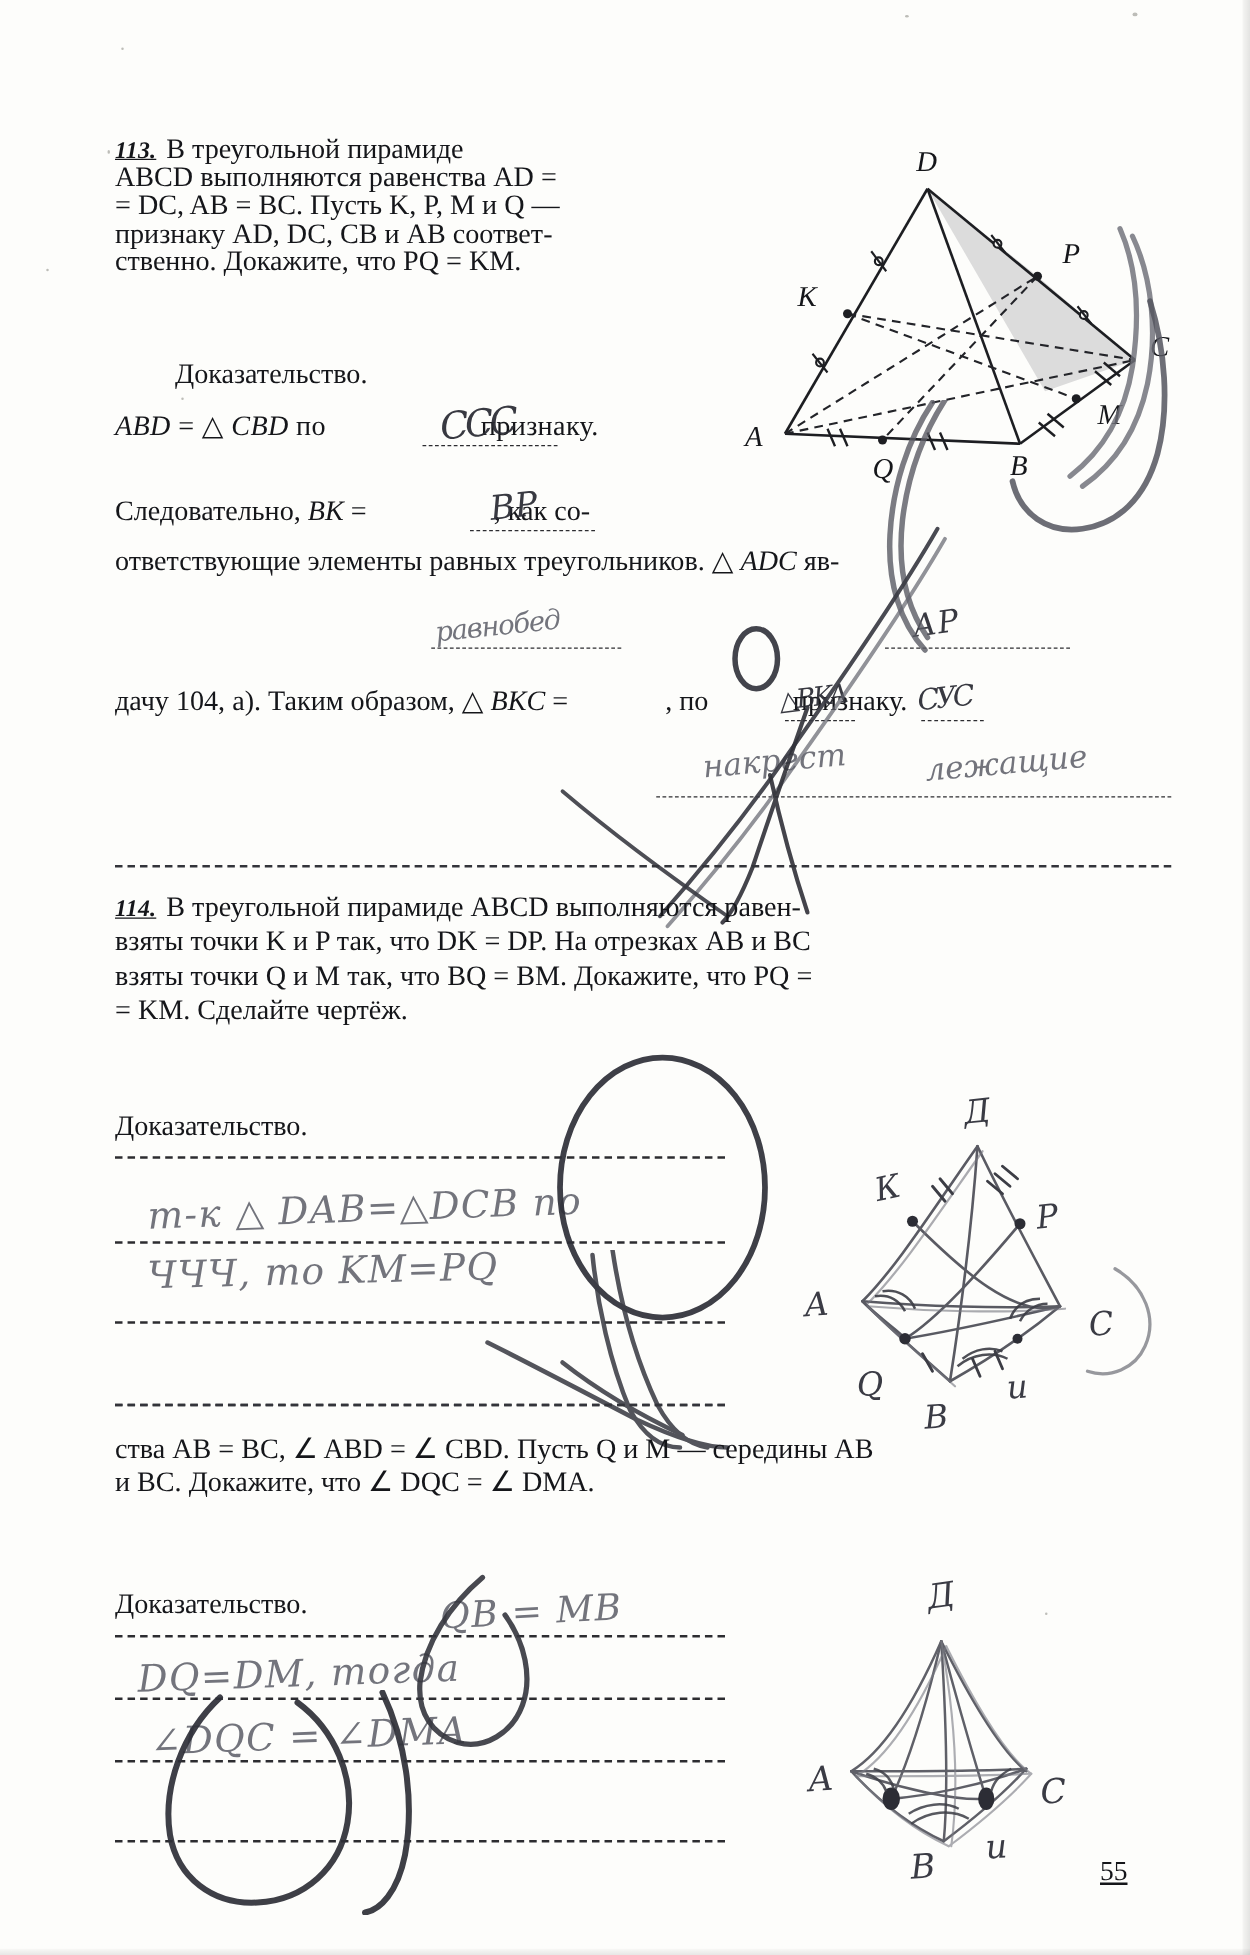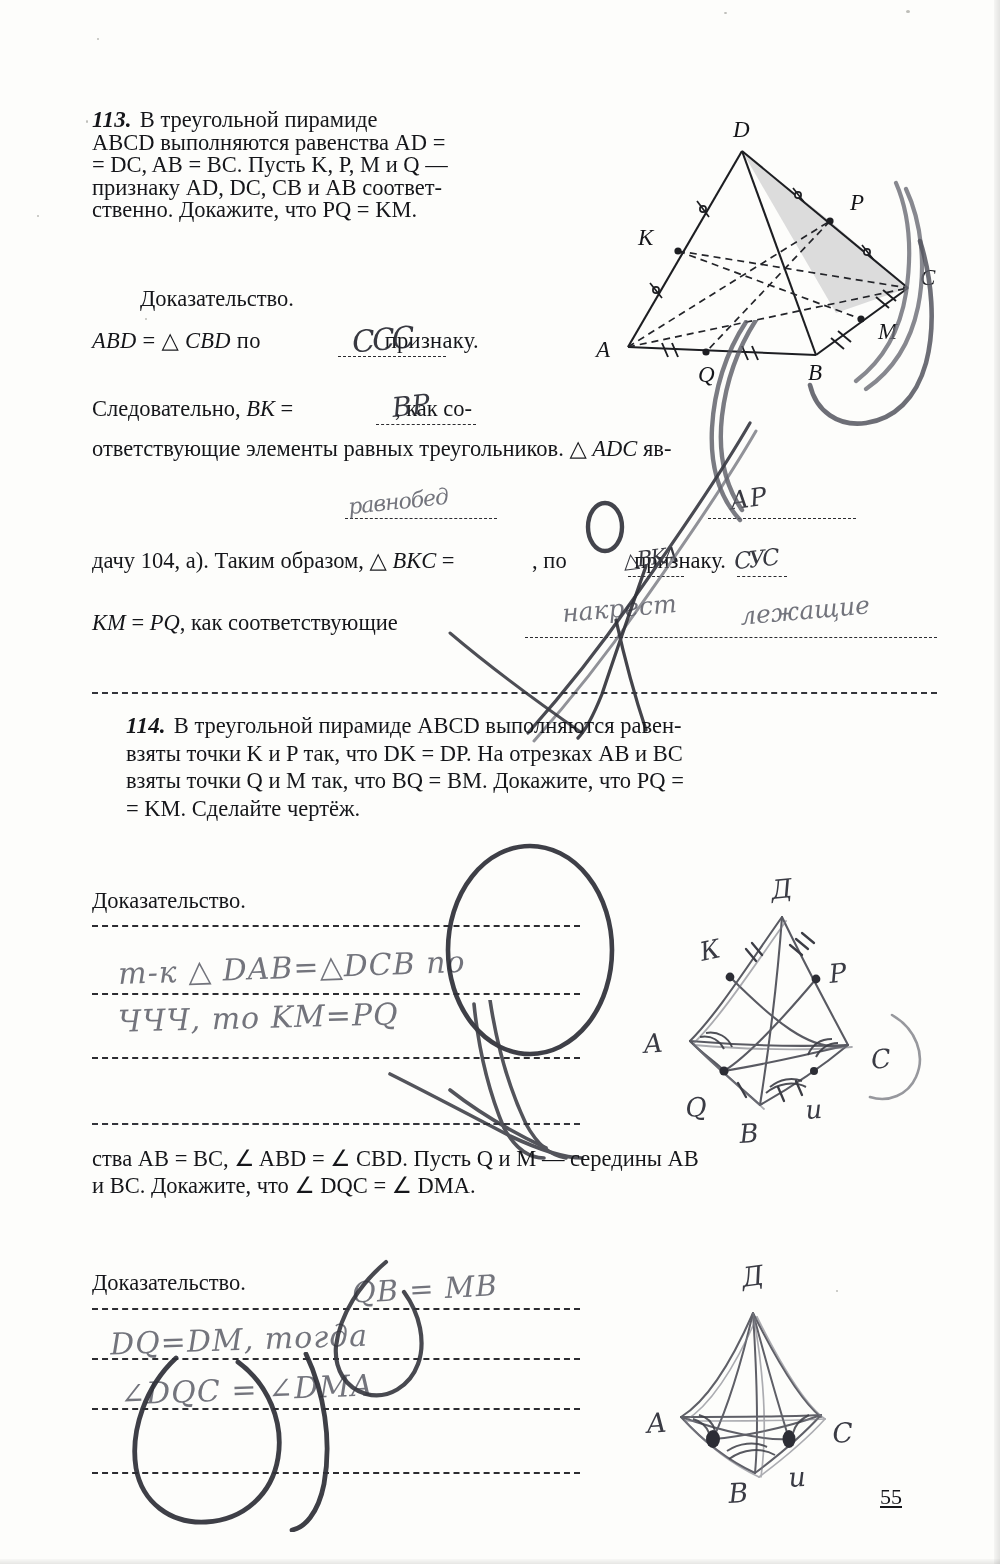--- a/index.html
+++ b/index.html
@@ -16,21 +16,21 @@
   
   .scan-edge-right{position:absolute;top:0;right:0;width:6px;height:100%;
     background:linear-gradient(to right,rgba(0,0,0,0.03),rgba(0,0,0,0.10));}
   .scan-edge-bottom{position:absolute;left:0;bottom:0;height:5px;width:100%;
     background:linear-gradient(to bottom,rgba(0,0,0,0.02),rgba(0,0,0,0.09));}
   .speck{position:absolute;background:#bdbdb8;border-radius:50%;}
 
   
   .col{position:absolute;}
   .para{font-size:22.5px;line-height:1.0;text-align:justify;}
-  .num{font-weight:bold;font-style:italic;font-size:23px;letter-spacing:.2px;}
+  .num{font-weight:bold;font-style:italic;font-size:19px;letter-spacing:.2px;text-decoration:underline;}
   .mathit{font-style:italic;font-family:"Liberation Serif",serif;}
   .line{display:block;white-space:nowrap;}
 
   
   .rule{position:absolute;border-bottom:2.2px dashed #2c2c30;height:0;}
   .rule.thin{border-bottom-width:1.8px;}
 
   
   .sep{position:absolute;border-bottom:2.3px dashed #33343a;height:0;}
 
@@ -86,23 +86,20 @@
   </div>
   <div class="col" style="left:92px;top:398px;">
     <span class="para"><span style="font-style:normal;">Следовательно, </span><span class="mathit">BK</span> = <span style="display:inline-block;width:96px;"></span>, как со-</span>
   </div>
   <div class="col" style="left:92px;top:438px;">
     <span class="para">ответствующие элементы равных треугольников. △ <span class="mathit">ADC</span> яв-</span>
   </div>
   <div class="col" style="left:92px;top:550px;">
     <span class="para">дачу 104, а). Таким образом, △ <span class="mathit">BKC</span> = <span style="display:inline-block;width:72px;"></span>, по <span style="display:inline-block;width:62px;"></span>признаку.</span>
   </div>
-  <div class="col" style="left:92px;top:612px;">
-    <span class="para"><span class="mathit">KM</span> = <span class="mathit">PQ</span>, как соответствующие</span>
-  </div>
 
   <div class="rule thin" style="left:338px;top:356px;width:108px;"></div>
   <div class="rule thin" style="left:376px;top:424px;width:100px;"></div>
   <div class="rule thin" style="left:345px;top:518px;width:152px;"></div>
   <div class="rule thin" style="left:708px;top:518px;width:148px;"></div>
   <div class="rule thin" style="left:628px;top:576px;width:56px;"></div>
   <div class="rule thin" style="left:737px;top:576px;width:50px;"></div>
   <div class="rule thin" style="left:525px;top:637px;width:412px;"></div>
 
   <div class="hw dark" style="left:352px;top:322px;font-size:30px;transform:rotate(-5deg);letter-spacing:-3px;font-family:'DejaVu Serif',serif;">ССС</div>
@@ -213,21 +210,21 @@
 
   <svg class="doodle" style="left:520px;top:560px;width:200px;height:180px;" width="200" height="180" viewBox="0 0 200 180">
     <g fill="none" stroke="#303138" stroke-width="3.3" stroke-linecap="round" opacity=".9">
       <path d="M126,6 C112,46 96,92 82,134 C74,154 66,170 58,178"></path>
       <path d="M96,60 C104,96 114,134 126,170"></path>
     </g>
   </svg>
 
   <div class="sep" style="left:92px;top:692px;width:845px;"></div>
 
-  <div class="col" style="left:92px;top:712px;width:850px;margin-left:34px;">
+  <div class="col" style="left:92px;top:712px;width:850px;">
     <div class="para" style="line-height:1.22;">
       <span class="line"><span class="num">114.</span><span style="padding-left:8px;">В треугольной пирамиде ABCD выполняются равен-</span></span>
       <span class="line">взяты точки K и P так, что DK = DP. На отрезках AB и BC</span>
       <span class="line">взяты точки Q и M так, что BQ = BM. Докажите, что PQ =</span>
       <span class="line">= KM. Сделайте чертёж.</span>
     </div>
   </div>
 
   <div class="col" style="left:92px;top:890px;">
     <span class="para ital" style="border-bottom:0;">Доказательство.</span>

